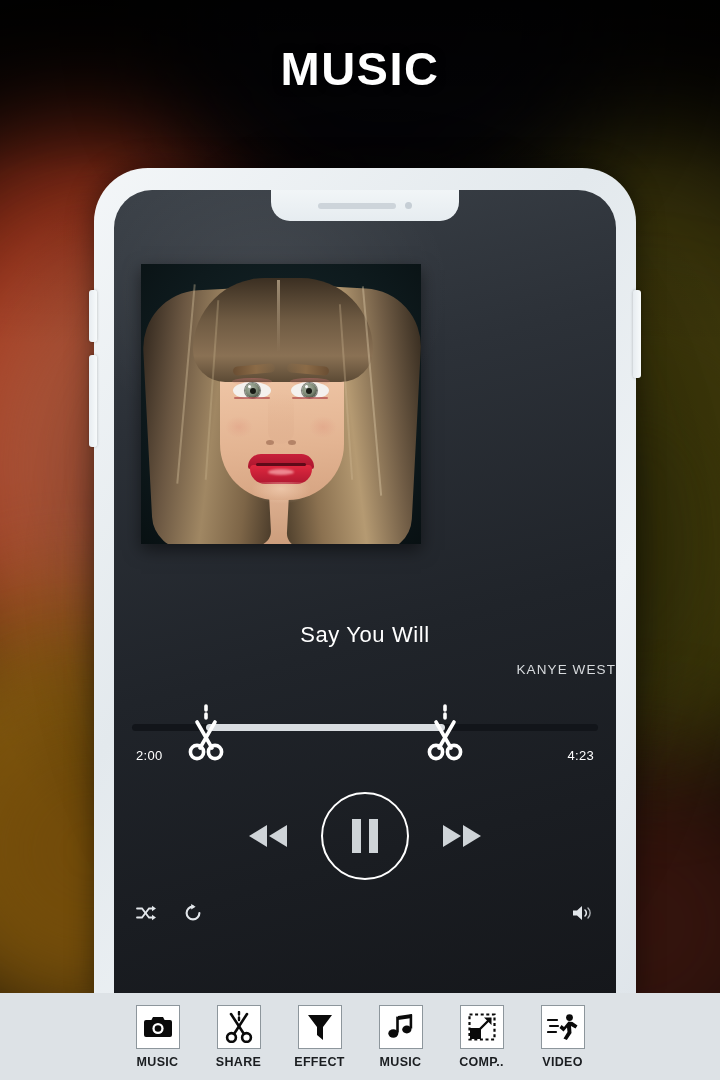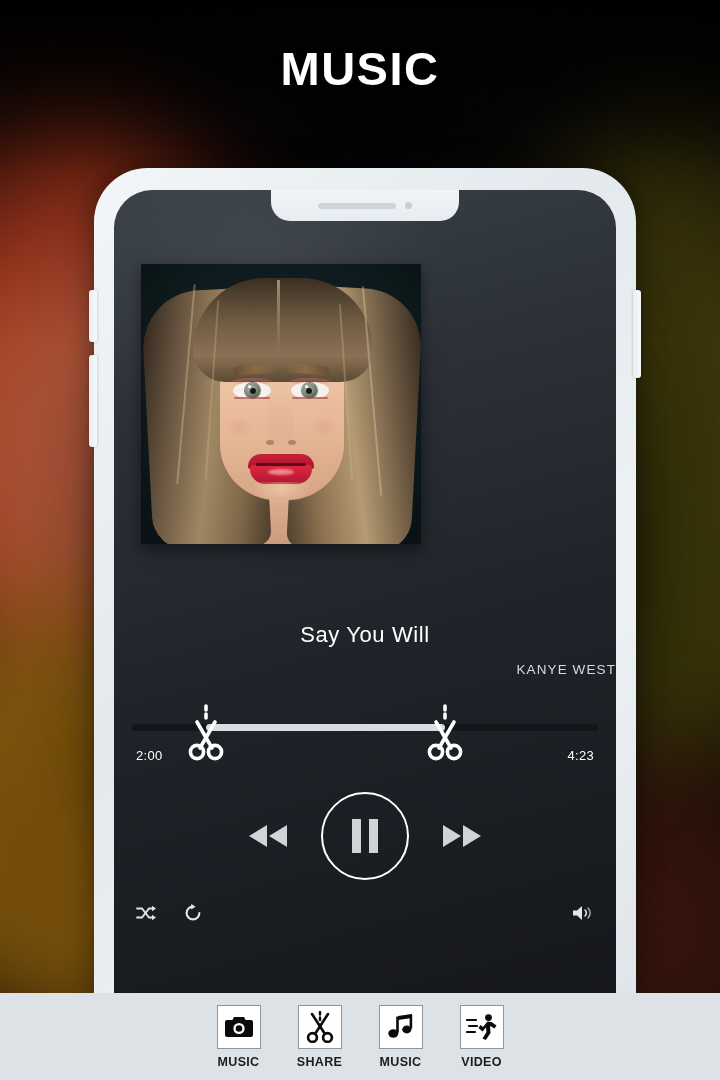--- a/index.html
+++ b/index.html
@@ -435,34 +435,55 @@
           <line x1="6" y1="3" x2="19" y2="23"></line>
           <line x1="22" y1="3" x2="9" y2="23"></line>
         </g>
         <circle cx="6.5" cy="26.5" r="4.4" fill="none" stroke="#0a0a0a" stroke-width="2.6"></circle>
         <circle cx="21.5" cy="26.5" r="4.4" fill="none" stroke="#0a0a0a" stroke-width="2.6"></circle>
       </svg>
     </div>
     <div class="tool-label">SHARE</div>
   </div>
 
+  <div class="tool">
+    <div class="tool-box">
+      <svg width="28" height="30" viewBox="0 0 28 30">
+        <polygon points="2,3 26,3 17,15 17,28 11,23 11,15" fill="#0a0a0a"></polygon>
+      </svg>
+    </div>
+    <div class="tool-label">EFFECT</div>
+  </div>
 
   <div class="tool">
     <div class="tool-box">
       <svg width="28" height="28" viewBox="0 0 28 28">
         <path d="M11 3 L25 1 L25 5 L11 7 Z" fill="#0a0a0a"></path>
         <rect x="9.2" y="3.6" width="2.6" height="16" fill="#0a0a0a"></rect>
         <rect x="22.6" y="1.6" width="2.6" height="14" fill="#0a0a0a"></rect>
         <ellipse cx="6.3" cy="20.5" rx="5" ry="4.2" fill="#0a0a0a"></ellipse>
         <ellipse cx="19.8" cy="16.5" rx="4.6" ry="3.9" fill="#0a0a0a"></ellipse>
       </svg>
     </div>
     <div class="tool-label">MUSIC</div>
   </div>
 
+  <div class="tool">
+    <div class="tool-box">
+      <svg width="30" height="30" viewBox="0 0 30 30">
+        <rect x="2.5" y="2.5" width="25" height="25" fill="none" stroke="#0a0a0a" stroke-width="2.2" stroke-dasharray="3 2.6"></rect>
+        <rect x="3" y="16" width="11" height="11" fill="#0a0a0a"></rect>
+        <g stroke="#0a0a0a" stroke-width="2.4" stroke-linecap="round">
+          <line x1="11" y1="19" x2="23" y2="7"></line>
+        </g>
+        <polygon points="24.5,5.5 24.5,13 17,5.5" fill="#0a0a0a"></polygon>
+      </svg>
+    </div>
+    <div class="tool-label">COMP..</div>
+  </div>
 
   <div class="tool">
     <div class="tool-box">
       <svg width="32" height="28" viewBox="0 0 32 28">
         <g stroke="#0a0a0a" stroke-width="2.2" stroke-linecap="round">
           <line x1="1" y1="7" x2="10" y2="7"></line>
           <line x1="3" y1="13" x2="11" y2="13"></line>
           <line x1="1" y1="19" x2="9" y2="19"></line>
         </g>
         <circle cx="22.5" cy="4.6" r="3.4" fill="#0a0a0a"></circle>

